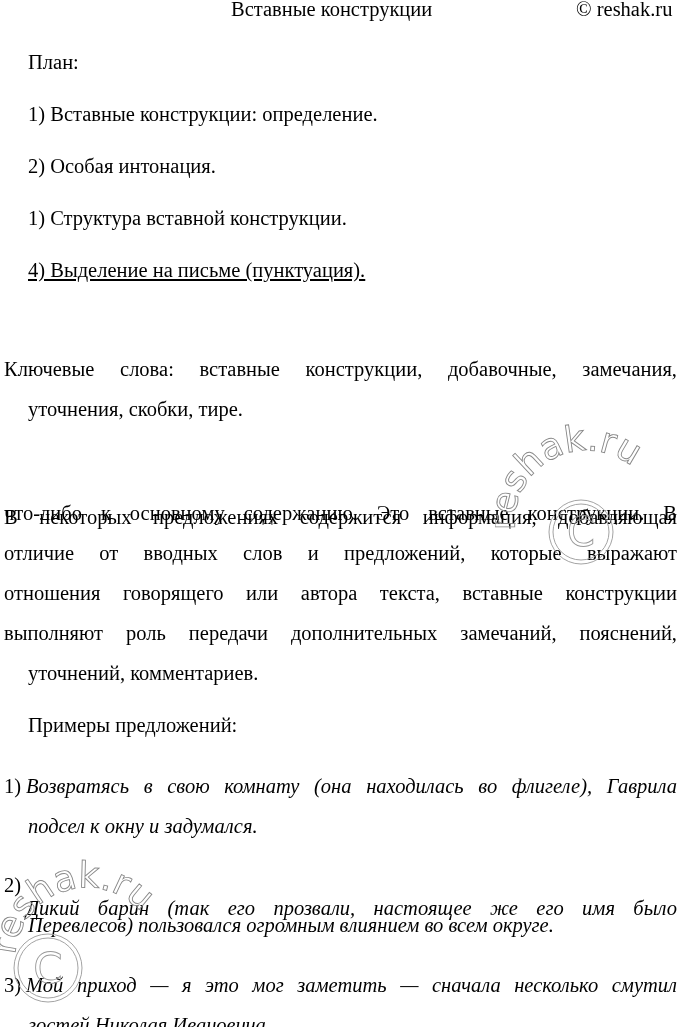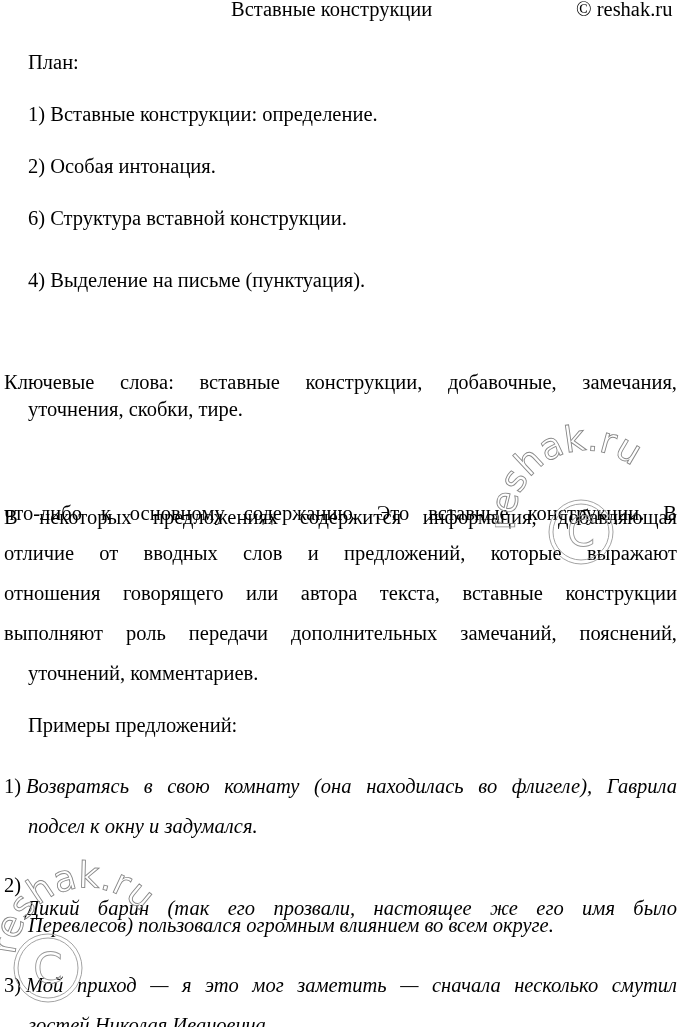--- a/index.html
+++ b/index.html
@@ -59,26 +59,26 @@
 
 <div>
   <div class="header-title">Вставные конструкции</div>
   <div class="header-copyright">© reshak.ru</div>
 </div>
 
 <div>
   <div class="line" style="top:49px;">План:</div>
   <div class="line" style="top:101px;">1) Вставные конструкции: определение.</div>
   <div class="line" style="top:153px;">2) Особая интонация.</div>
-  <div class="line" style="top:205px;">6) Структура вставной конструкции.</div>
-  <div class="line" style="top:267px;">4) Выделение на письме (пунктуация).</div>
+  <div class="line" style="top:205px;">1) Структура вставной конструкции.</div>
+  <div class="line" style="top:257px;text-decoration:underline;">4) Выделение на письме (пунктуация).</div>
 </div>
 
 <div>
-  <div class="just" style="top:356px;margin-top:13px;">Ключевые слова: вставные конструкции, добавочные, замечания,</div>
+  <div class="just" style="top:356px;">Ключевые слова: вставные конструкции, добавочные, замечания,</div>
   <div class="line" style="top:396px;">уточнения, скобки, тире.</div>
 </div>
 
 <div>
   <div class="just" style="top:480px;margin-top:24px;">В некоторых предложениях содержится информация, добавляющая</div>
   <div class="just" style="top:500px;">что-либо к основному содержанию. Это вставные конструкции. В</div>
   <div class="just" style="top:540px;">отличие от вводных слов и предложений, которые выражают</div>
   <div class="just" style="top:580px;">отношения говорящего или автора текста, вставные конструкции</div>
   <div class="just" style="top:620px;">выполняют роль передачи дополнительных замечаний, пояснений,</div>
   <div class="line" style="top:660px;">уточнений, комментариев.</div>

